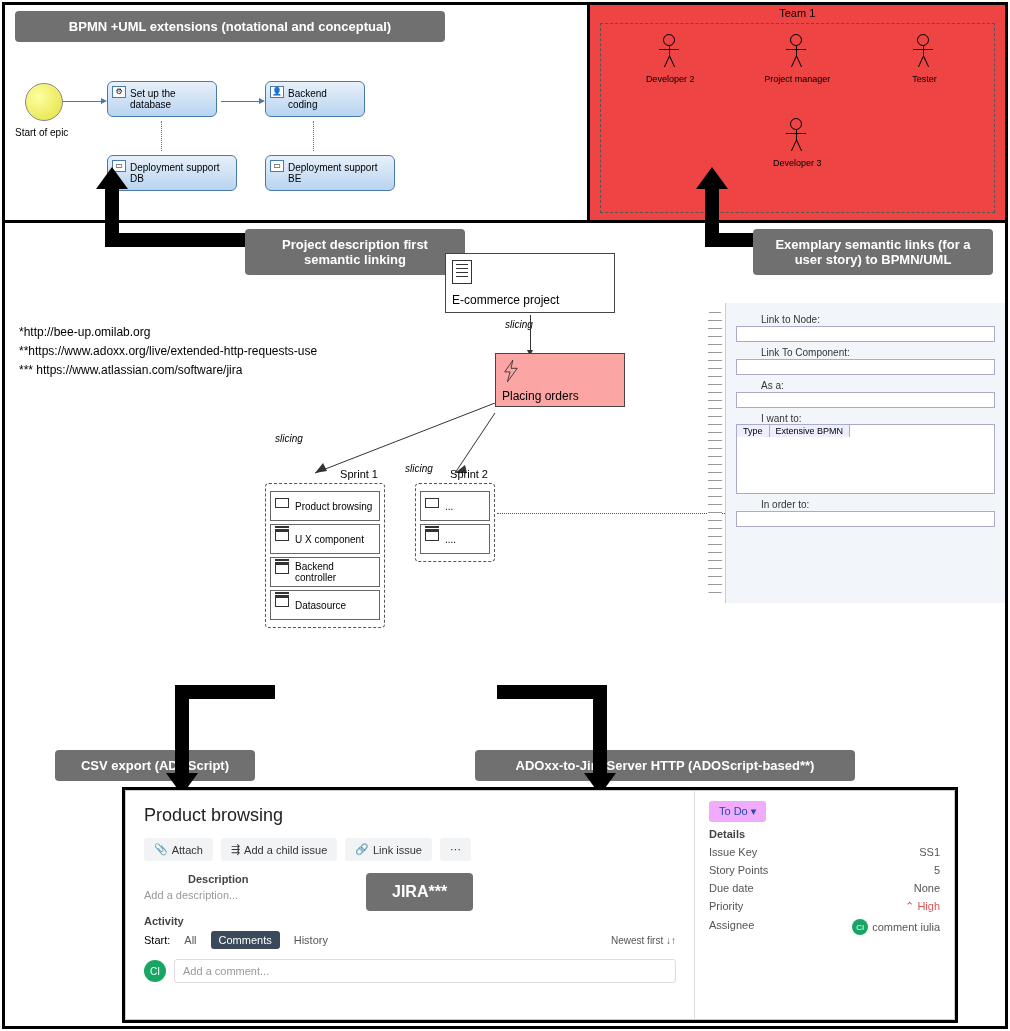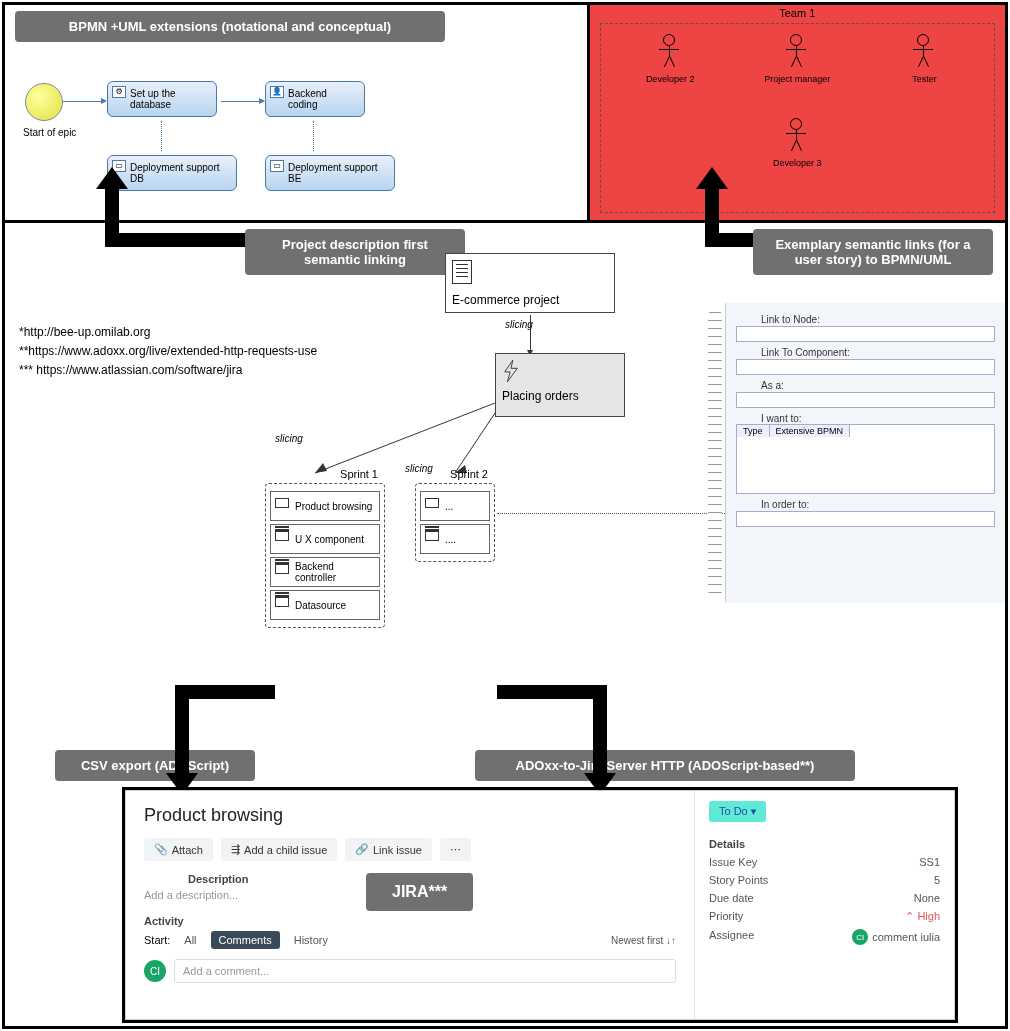--- a/index.html
+++ b/index.html
@@ -37,21 +37,21 @@
 
 .middle { position: relative; height: 540px; }
 .proj-desc-banner { top: 6px; left: 240px; width: 220px; }
 .sem-links-banner { top: 6px; right: 12px; width: 240px; }
 
 .urls { position: absolute; left: 14px; top: 100px; font-size: 12px; line-height: 1.6; }
 .project-box { position: absolute; left: 440px; top: 30px; width: 170px; height: 60px; border: 1px solid #444; background: #fff; padding: 6px; font-size: 12px; }
 .doc-icon { width: 20px; height: 24px; border: 1px solid #333; display: inline-block; position: relative; }
 .doc-icon::before { content: ""; position: absolute; left: 3px; top: 3px; right: 3px; height: 1px; background: #333; box-shadow: 0 4px #333, 0 8px #333, 0 12px #333; }
 
-.epic-box { position: absolute; left: 490px; top: 130px; width: 130px; height: 64px; border: 1px solid #444; background: #e5e5e5; padding: 6px; font-size: 12px; }
+.epic-box { position: absolute; left: 490px; top: 130px; width: 130px; height: 54px; border: 1px solid #444; background: #fca5a5; padding: 6px; font-size: 12px; }
 .bolt { width: 18px; height: 22px; display: inline-block; position: relative; }
 .bolt svg { width: 100%; height: 100%; }
 
 .sprint-box { position: absolute; border: 1px dashed #555; border-radius: 4px; padding: 4px; background: #fff; }
 .sprint-label { position: absolute; top: -16px; right: 6px; font-size: 11px; }
 .story-item { border: 1px solid #666; margin: 3px 0; padding: 3px 4px 3px 24px; font-size: 10px; position: relative; min-height: 30px; display: flex; align-items: center; line-height: 1.1; background: #fff; }
 .story-icon { position: absolute; left: 4px; top: 6px; width: 14px; height: 10px; border: 1px solid #333; background: #fff; }
 .story-icon.stack::after { content: ""; position: absolute; inset: -3px -1px auto -1px; height: 2px; background: #333; box-shadow: 0 -3px #333; }
 
 .slicing-label { position: absolute; font-size: 10px; font-style: italic; }
@@ -89,38 +89,38 @@
 .jira-desc { color: #999; font-size: 11px; margin: 4px 0 14px; }
 .jira-overlay { position: absolute; left: 240px; top: 82px; }
 .jira-activity-label { font-size: 11px; font-weight: bold; color: #444; }
 .jira-tabs { display: flex; gap: 6px; margin-top: 4px; align-items: center; font-size: 11px; }
 .jira-tab { padding: 3px 8px; border-radius: 3px; color: #555; }
 .jira-tab.active { background: #3a4a5a; color: #fff; }
 .newest { margin-left: auto; color: #555; font-size: 10px; text-align: center; }
 .comment-row { display: flex; gap: 8px; margin-top: 10px; align-items: center; }
 .avatar { width: 22px; height: 22px; border-radius: 50%; background: #19a564; color: #fff; font-size: 10px; display: flex; align-items: center; justify-content: center; }
 .comment-input { flex: 1; border: 1px solid #ddd; border-radius: 3px; padding: 5px 8px; color: #999; font-size: 11px; }
-.todo-btn { background: #5eead4; color: #2a4aaa; border: none; padding: 4px 10px; border-radius: 3px; font-size: 11px; margin-bottom: 10px; }
+.todo-btn { background: #f0abfc; color: #2a4aaa; border: none; padding: 4px 10px; border-radius: 3px; font-size: 11px; }
 .side-label { color: #444; font-weight: bold; font-size: 11px; margin: 6px 0; }
 .side-row { display: flex; justify-content: space-between; margin: 6px 0; color: #555; }
 .priority-high { color: #d55; }
 .assignee-pill { display: inline-flex; align-items: center; gap: 4px; }
 .dotted-link { position: absolute; border-top: 1px dotted #555; }
 </style>
 </head>
 <body>
 
 <div class="outer-frame">
 
   <div class="top-row">
     <div class="bpmn-panel">
       <div class="gray-banner" style="top:6px; left:10px; width:430px;">BPMN +UML extensions (notational and conceptual)</div>
       <div class="bpmn-area">
         <div class="start-event" style="left:10px; top:28px;"></div>
-        <div style="position:absolute; left:8px; top:72px; font-size:10px;">Start of epic</div>
+        <div style="position:absolute; left:0; top:72px; font-size:10px;">Start of epic</div>
         <div class="arrow-h" style="left:48px; top:46px; width:40px;"></div>
         <div class="bpmn-task" style="left:92px; top:26px; width:110px;">
             <span class="task-icon">⚙</span>
             <span>Set up the database</span>
           </div>
         <div class="arrow-h" style="left:206px; top:46px; width:40px;"></div>
         <div class="bpmn-task" style="left:250px; top:26px; width:100px;">
             <span class="task-icon">👤</span>
             <span>Backend coding</span>
           </div>

